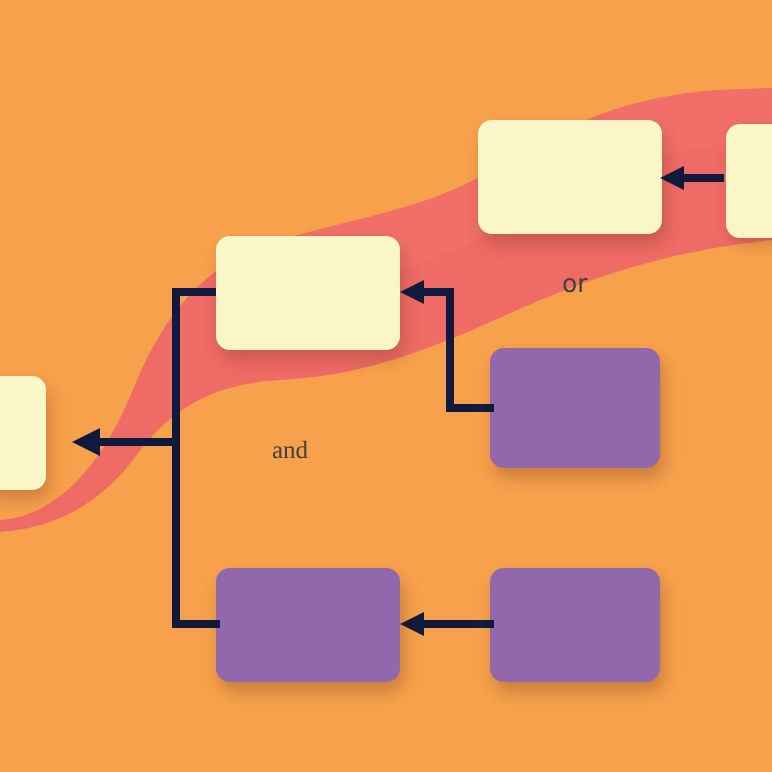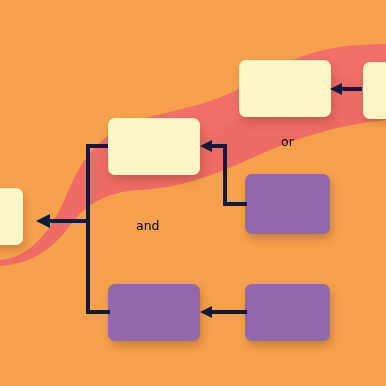--- a/index.html
+++ b/index.html
@@ -39,21 +39,21 @@
     box-sizing: border-box;
   }
   .node.cream {
     background: #fbf6c8;
   }
   .node.purple {
     background: #9068ab;
   }
   .label {
     position: absolute;
-    color: #000000;
+    color: #404040;
     font-size: 12.5px;
     font-family: "DejaVu Sans", sans-serif;
     white-space: nowrap;
   }
 </style>
 </head>
 <body>
 
 <div id="stage">
 
@@ -104,16 +104,16 @@
       <path d="M 247 312 L 208 312"></path>
     </g>
     <g fill="#101a3d" stroke="none">
       <polygon points="330,89 342,83 342,95"></polygon>
       <polygon points="200,146 212,140 212,152"></polygon>
       <polygon points="36,221 50,214 50,228"></polygon>
       <polygon points="200,312 212,306 212,318"></polygon>
     </g>
   </svg>
 
-  <div class="label" style="left:136px; top:218px;">and</div>
+  <div class="label" style="left:136px; top:218px;font-family:Liberation Serif, serif;">and</div>
   <div class="label" style="left:281px; top:134px;">or</div>
 
 </div>
 
 </body></html>

